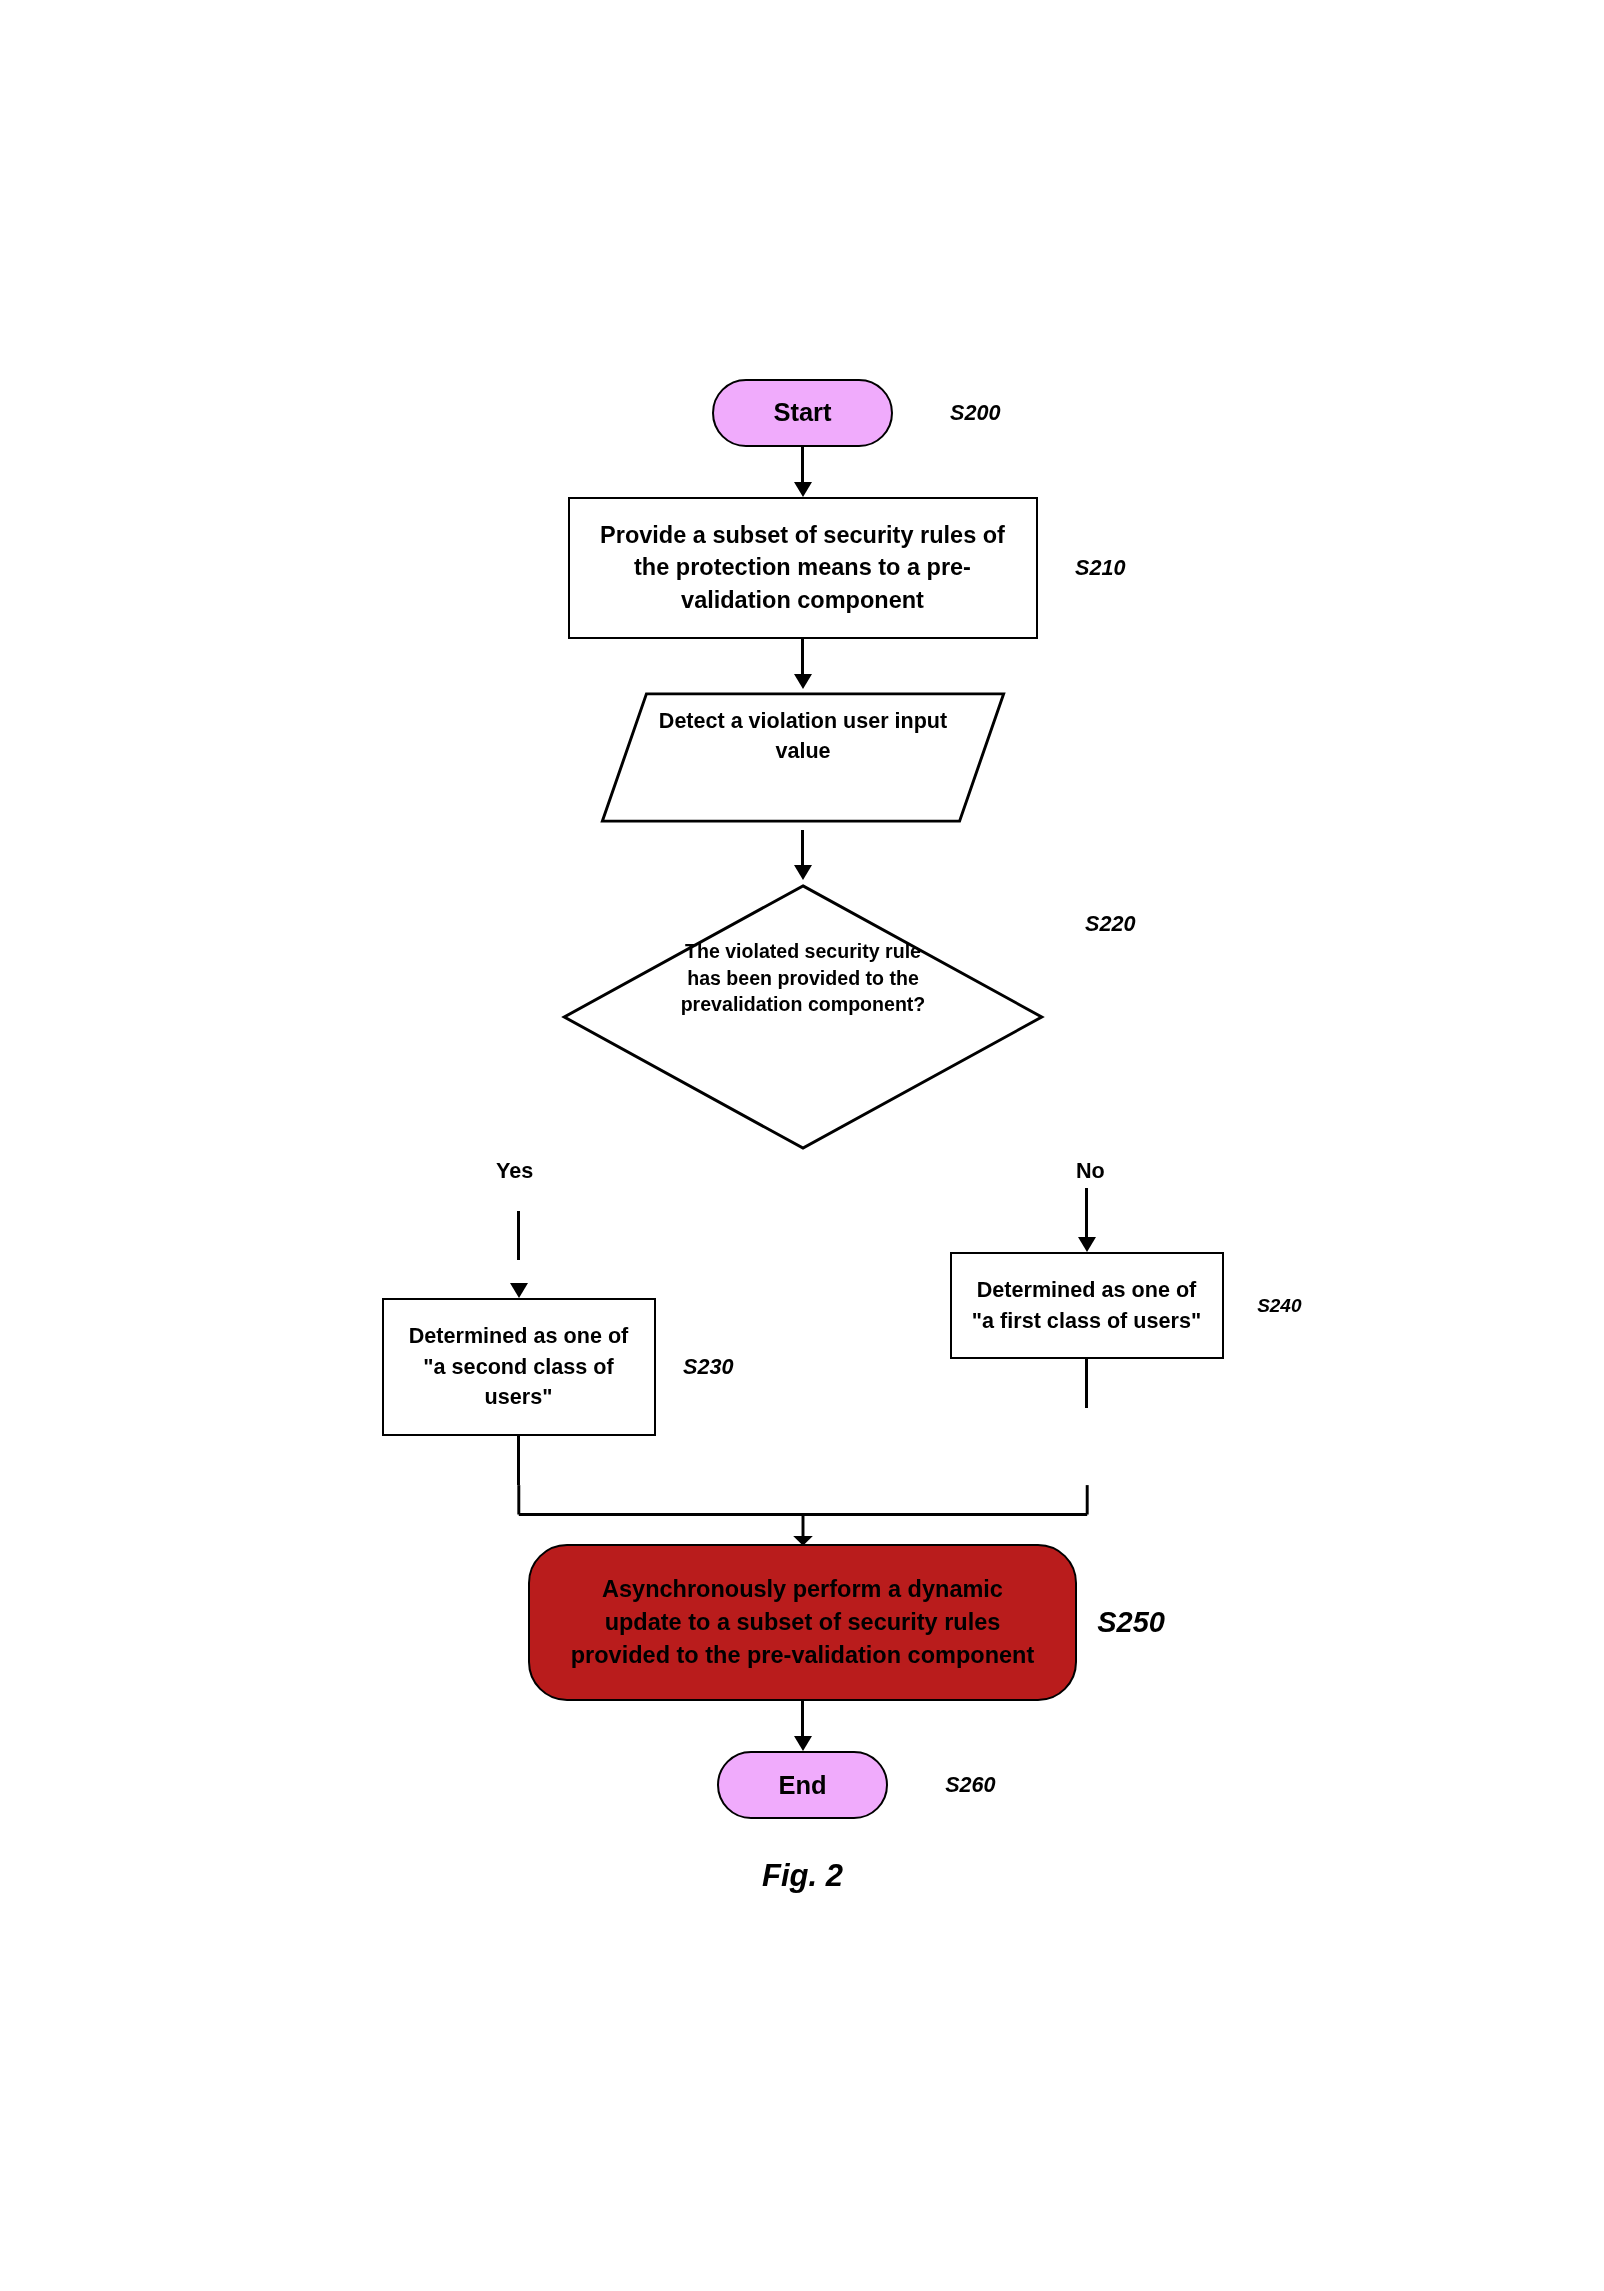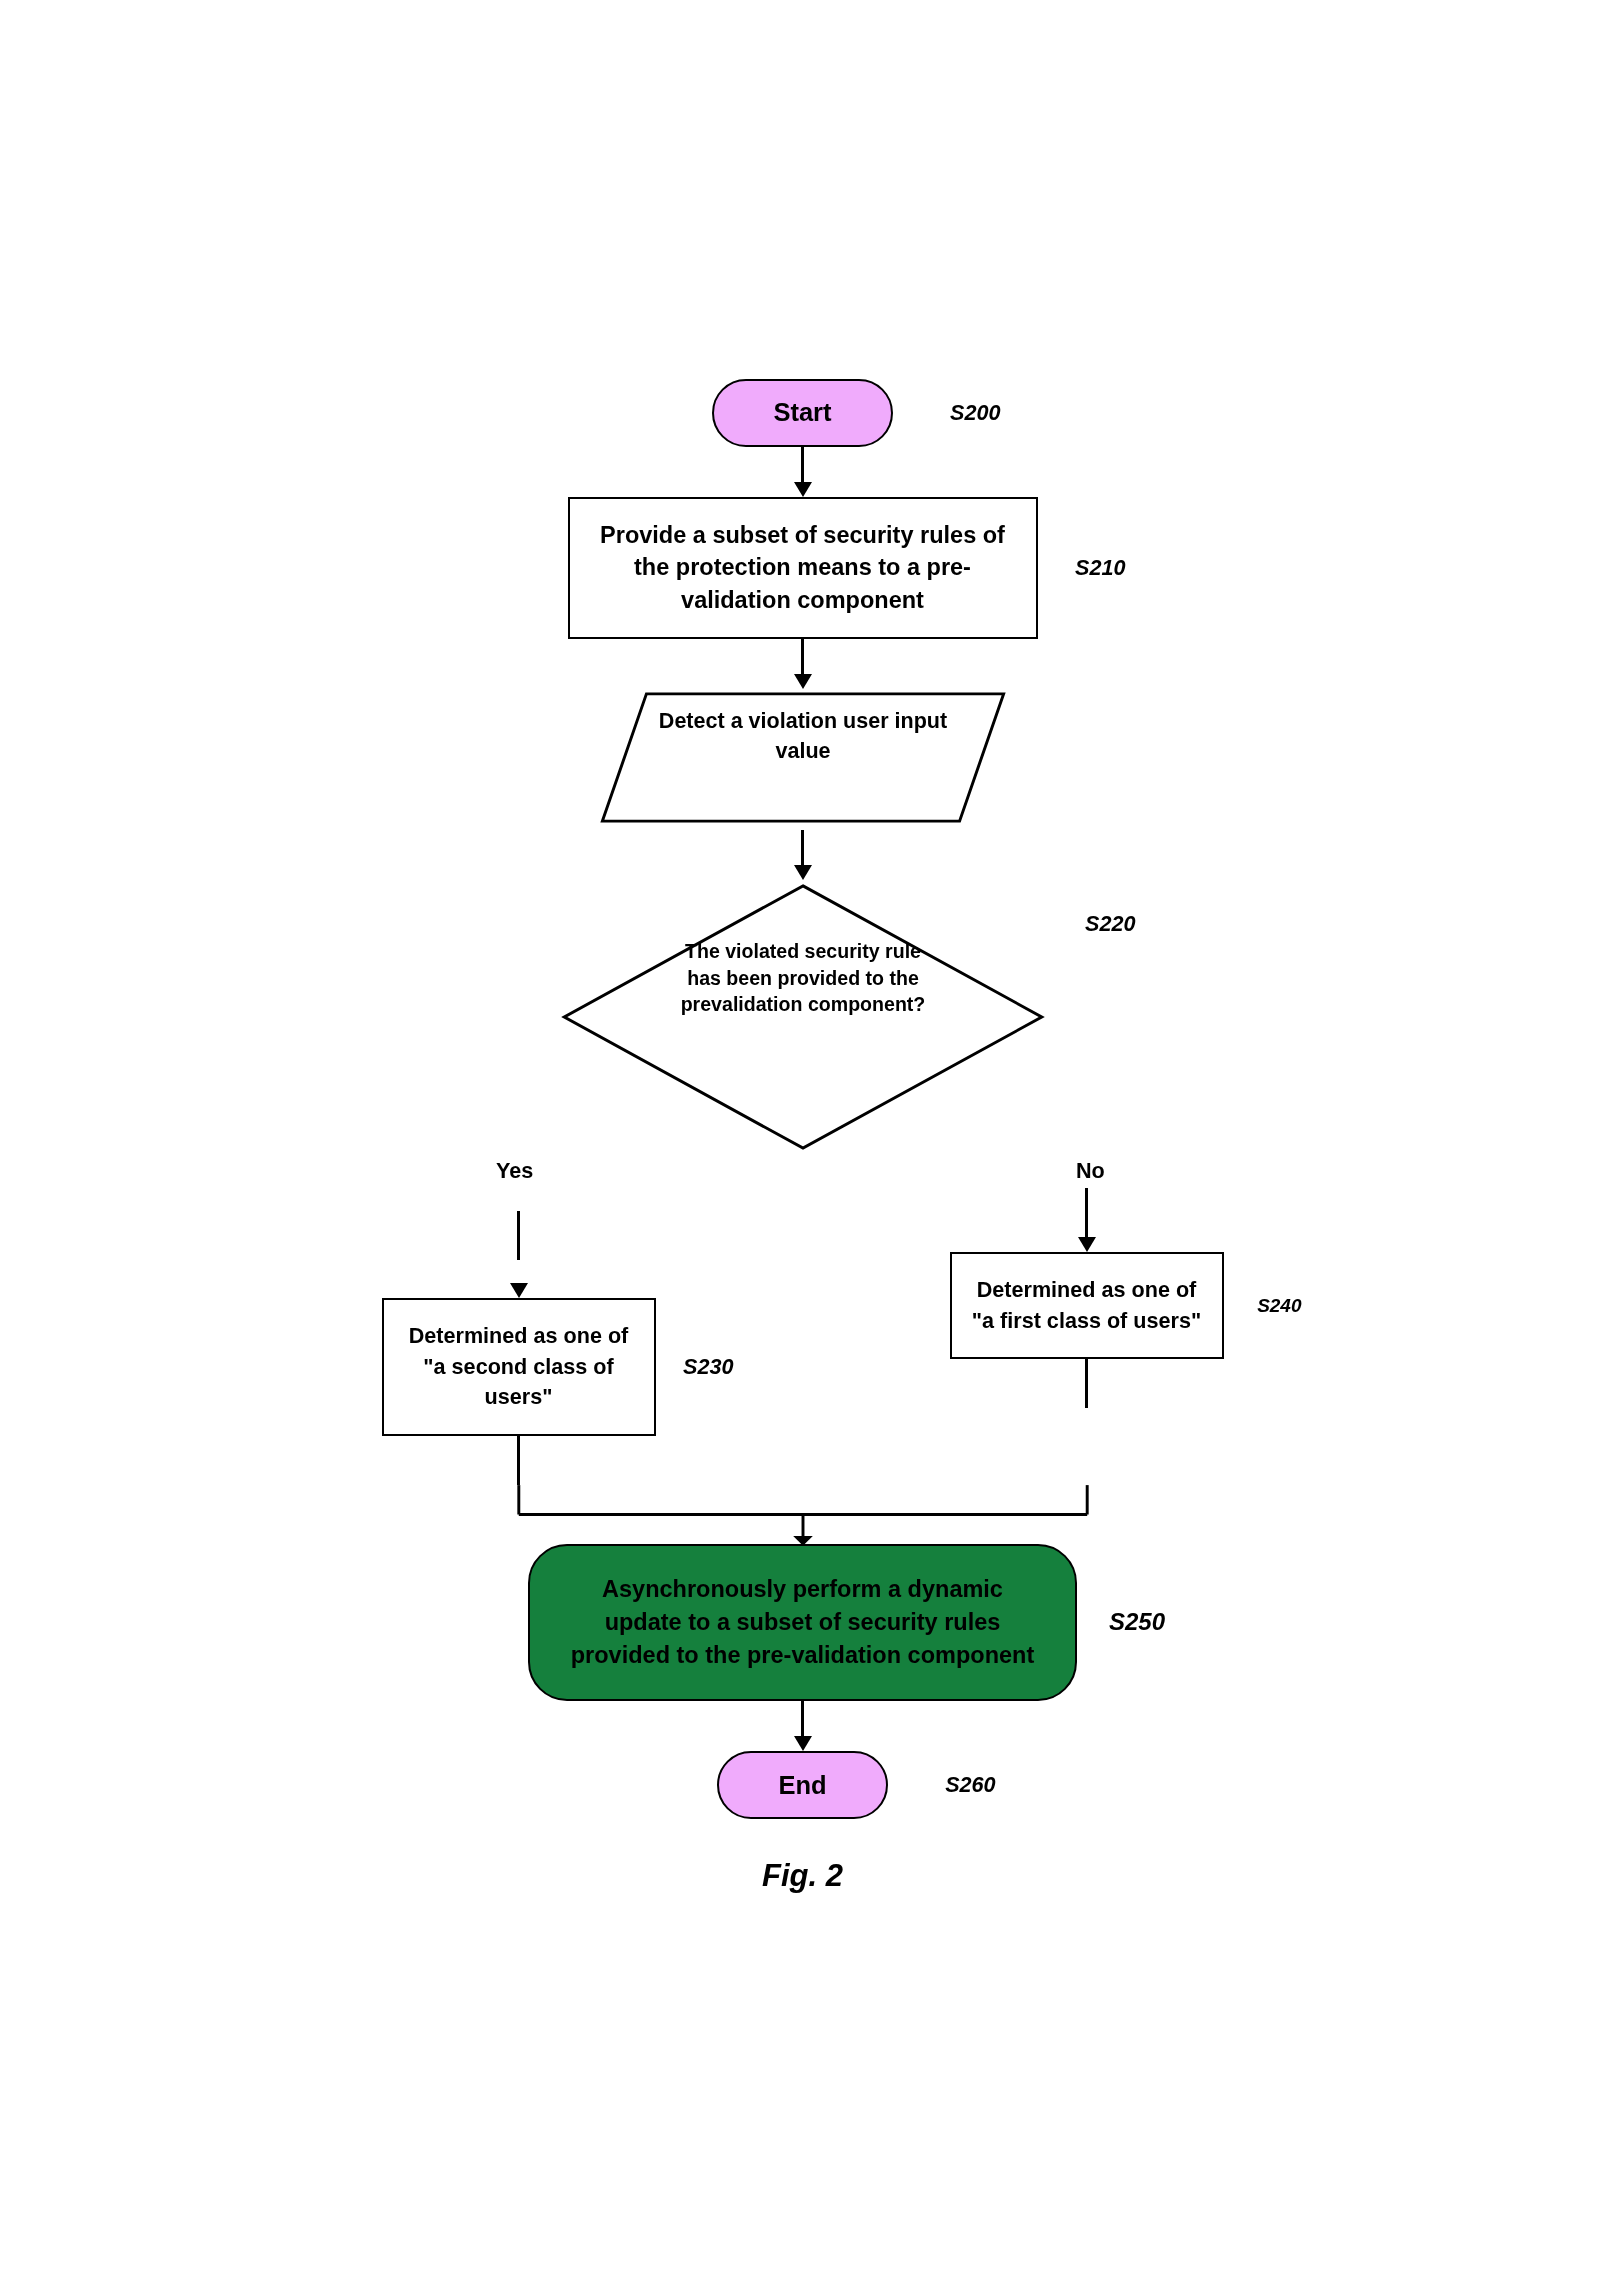--- a/index.html
+++ b/index.html
@@ -76,21 +76,21 @@
     }
 
     
     .shape-rounded-large {
       border: 2.9px solid #000;
       border-radius: 39px;
       padding: 27.4px 39px;
       font-size: 23.5px;
       font-weight: bold;
       text-align: center;
-      background: #15803d;
+      background: #b91c1c;
       min-width: 470px;
       max-width: 549px;
       line-height: 1.4;
     }
 
     .branch-box {
       border: 2.9px solid #000;
       padding: 21.6px 19.6px;
       font-size: 21.6px;
       font-weight: bold;
@@ -216,21 +216,21 @@
       <line x1="740" y1="0" x2="740" y2="30" stroke="black" stroke-width="3"></line>
       <line x1="740" y1="30" x2="450" y2="30" stroke="black" stroke-width="3"></line>
 
       <line x1="450" y1="30" x2="450" y2="55" stroke="black" stroke-width="3"></line>
       <polygon points="440,52 460,52 450,62" fill="black"></polygon>
     </svg>
   </div>
 
   <div style="position:relative;">
     <div class="shape-rounded-large">Asynchronously perform a dynamic update to a subset of security rules provided to the pre-validation component</div>
-    <span style="position:absolute;right:-88px;top:50%;transform:translateY(-50%);font-size:24px;font-weight:bold;font-style:italic;">S250</span>
+    <span style="position:absolute;right:-88px;top:50%;transform:translateY(-50%);font-size:29px;font-weight:bold;font-style:italic;">S250</span>
   </div>
 
   <div class="arrow-down">
     <div class="arrow-line" style="height:35px;"></div>
     <div class="arrow-head-down"></div>
   </div>
 
   <div style="position:relative;display:inline-block;">
     <div class="shape-rounded">End</div>
     <span style="position:absolute;right:-108px;top:50%;transform:translateY(-50%);font-size:21.6px;font-weight:bold;font-style:italic;">S260</span>

